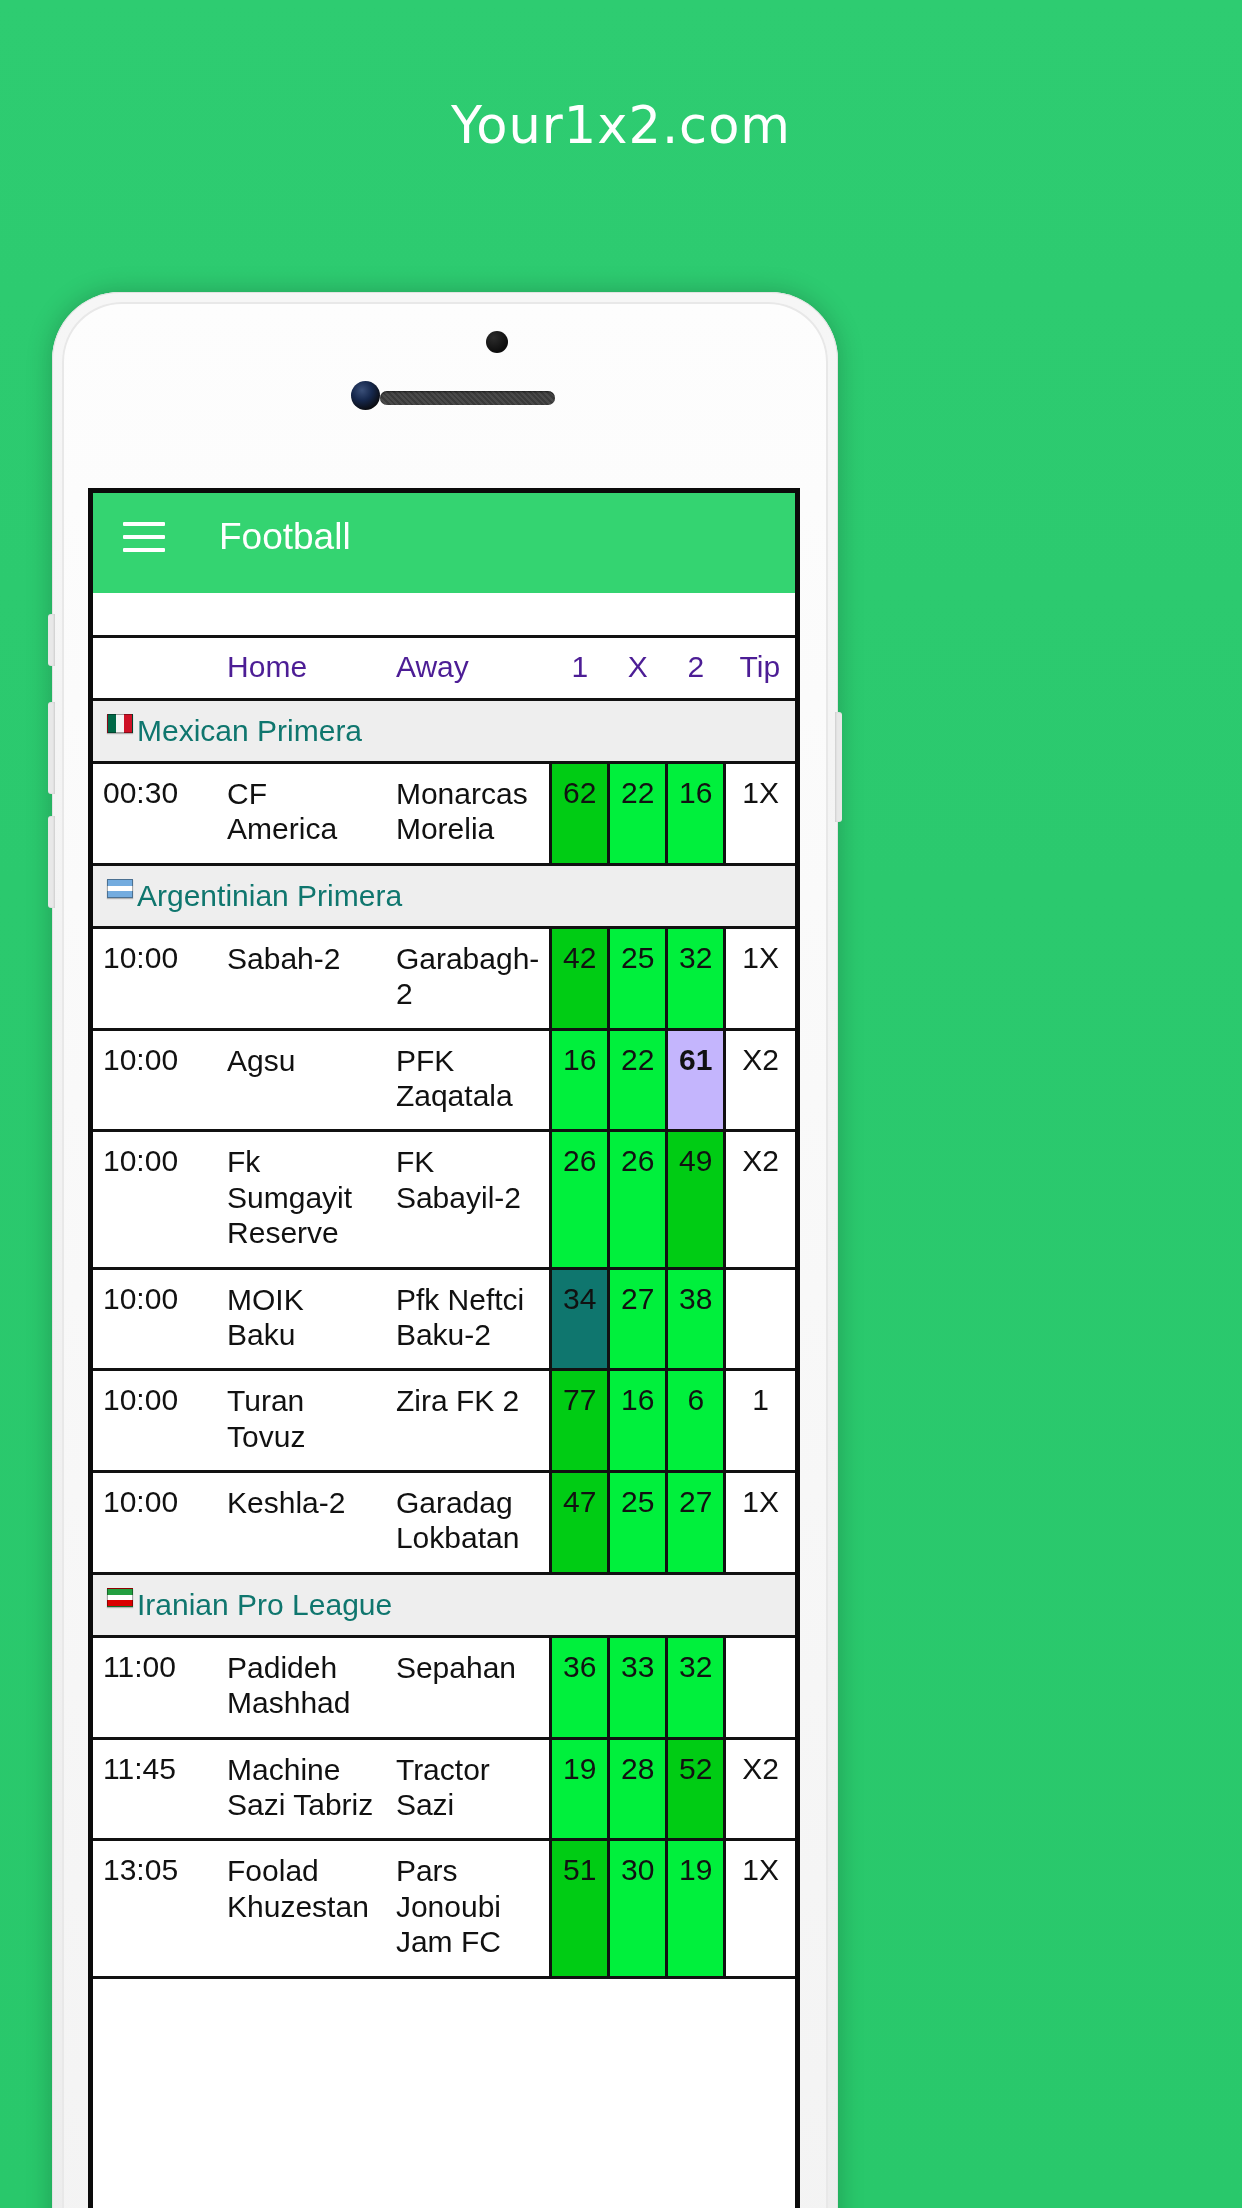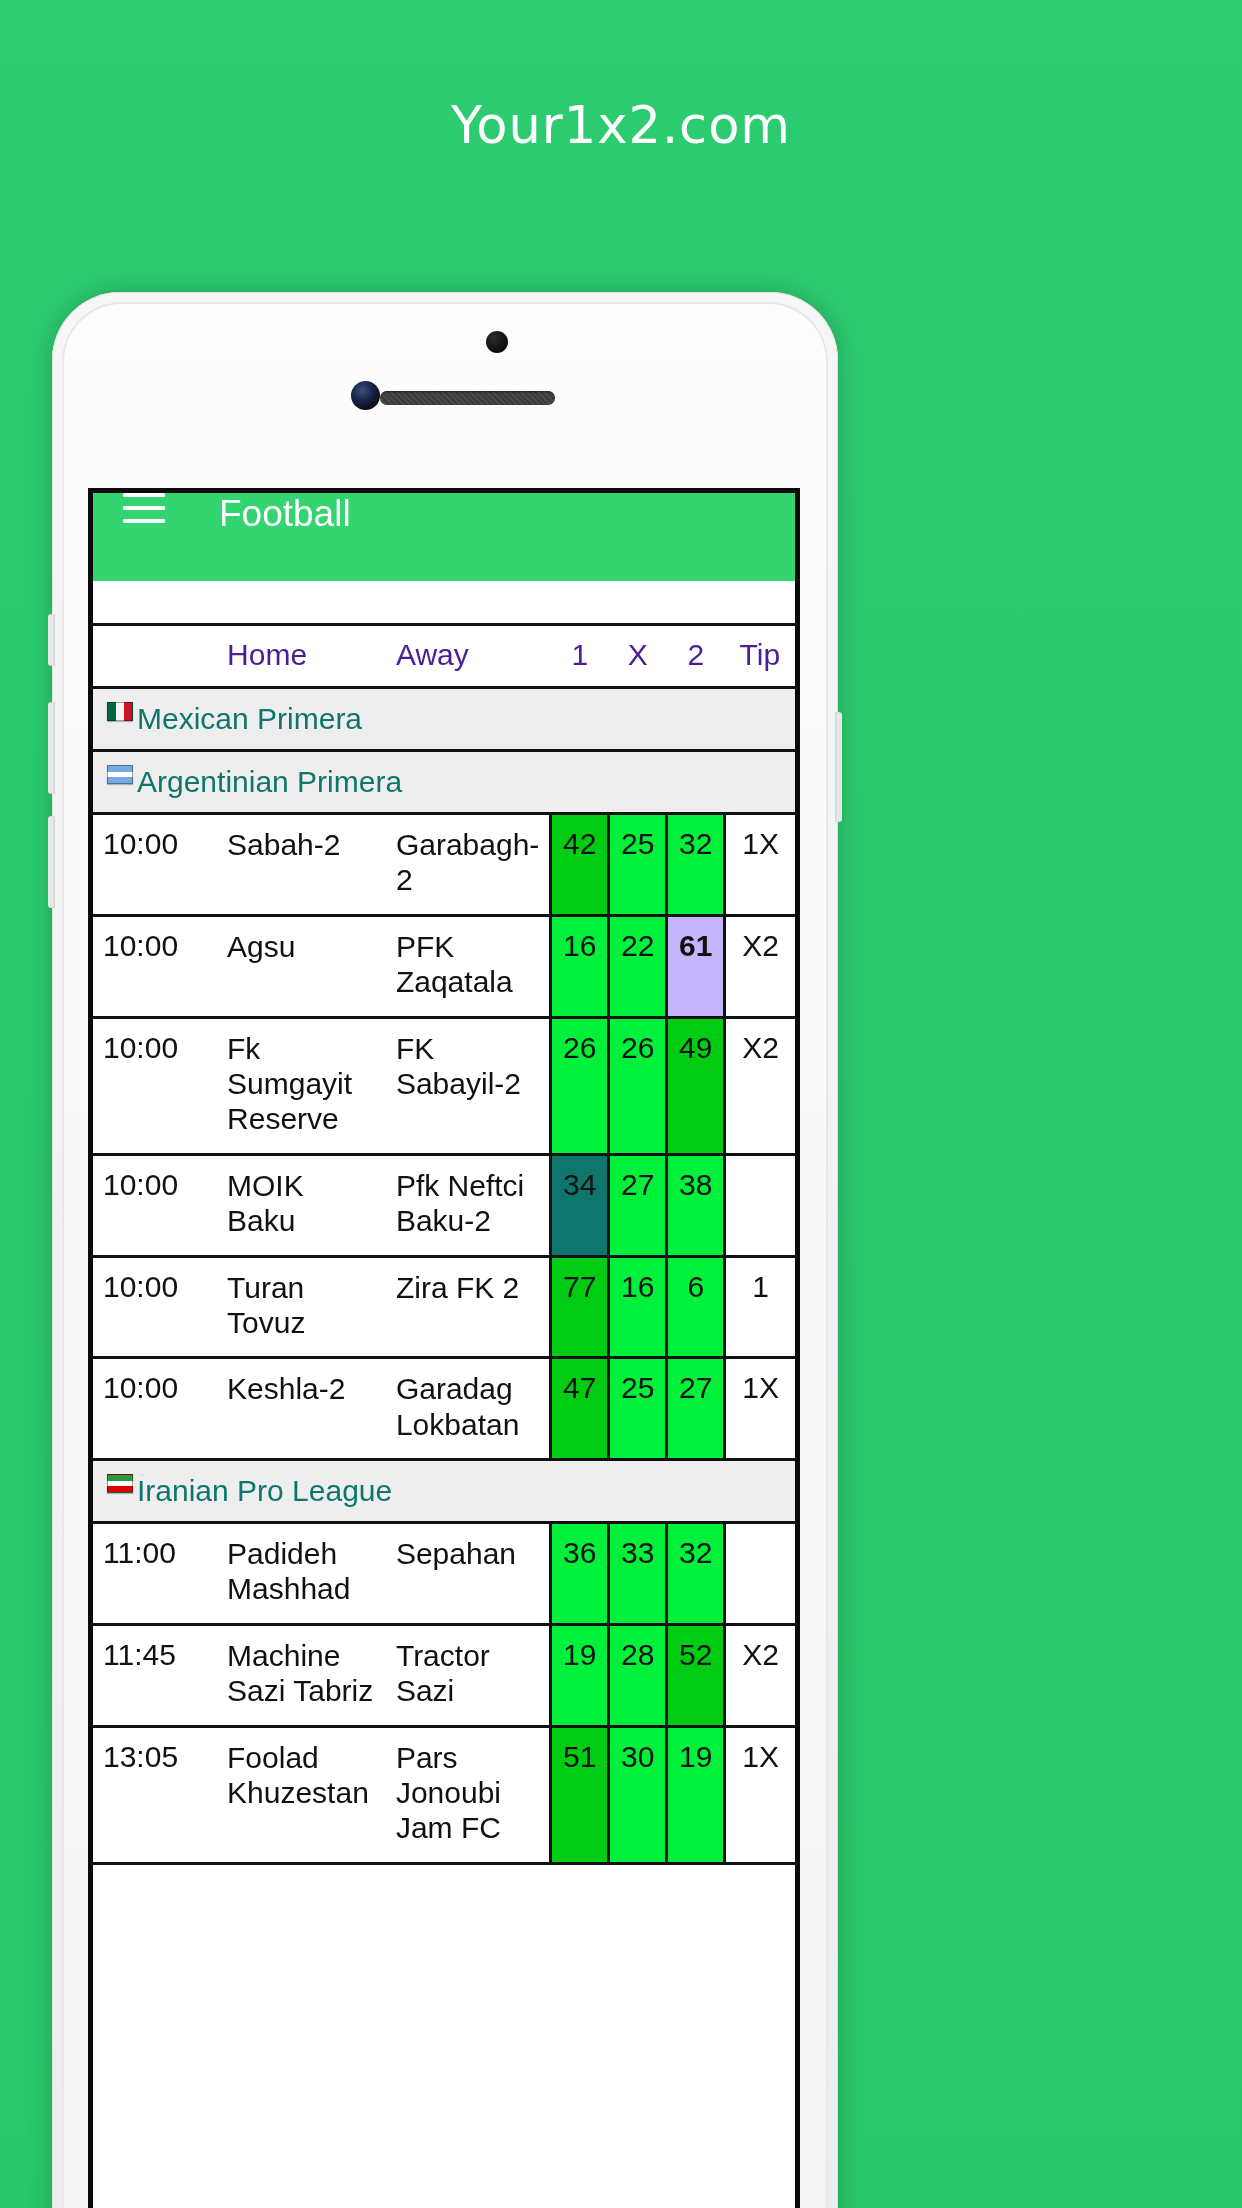--- a/index.html
+++ b/index.html
@@ -57,21 +57,21 @@
   
   #screen{
     position:absolute;left:36px;top:196px;width:712px;height:1794px;
     background:#ffffff;overflow:hidden;
     border:5px solid #0b0b0b;
     box-sizing:border-box;
   }
 
   
   #app-bar{
-    height:88px;background:#34d471;display:flex;align-items:flex-start;padding:0 0 0 30px;
+    height:88px;background:#34d471;display:flex;align-items:center;padding:0 0 12px 30px;
   }
   #hamburger{width:42px;display:flex;flex-direction:column;gap:9px;cursor:pointer;}
   #hamburger span{display:block;height:4px;background:#fff;border-radius:1px;}
   #app-title{color:#fff;font-size:37px;font-weight:400;margin-left:54px;}
 
   
   #select-dates{
     height:92px;background:#fff;display:flex;align-items:center;
     padding:0 26px 0 26px;border-bottom:1px solid #fff;
     position:relative;
@@ -183,20 +183,29 @@
       </thead>
       <tbody id="matches-body">
           <tr class="league-row">
             <td colspan="7">
               <div class="league-name">
                 <span class="flag flag-mx"></span>
                 <span>Mexican Primera</span>
               </div>
             </td>
           </tr>
+          <tr class="match-row">
+            <td class="td-time">00:30</td>
+            <td class="td-home">CF America</td>
+            <td class="td-away">Monarcas Morelia</td>
+            <td class="td-odd" style="background: rgb(0, 204, 20);">62</td>
+            <td class="td-odd" style="background: rgb(0, 240, 60);">22</td>
+            <td class="td-odd" style="background: rgb(0, 240, 60);">16</td>
+            <td class="td-tip">1X</td>
+          </tr>
           <tr class="league-row">
             <td colspan="7">
               <div class="league-name">
                 <span class="flag flag-ar"></span>
                 <span>Argentinian Primera</span>
               </div>
             </td>
           </tr>
           <tr class="match-row">
             <td class="td-time">10:00</td>

